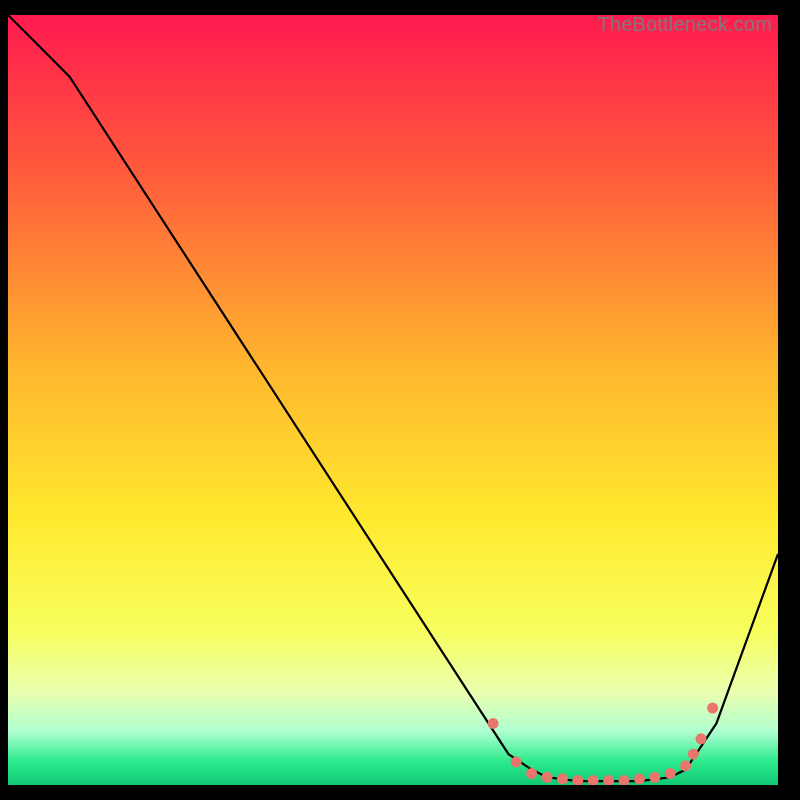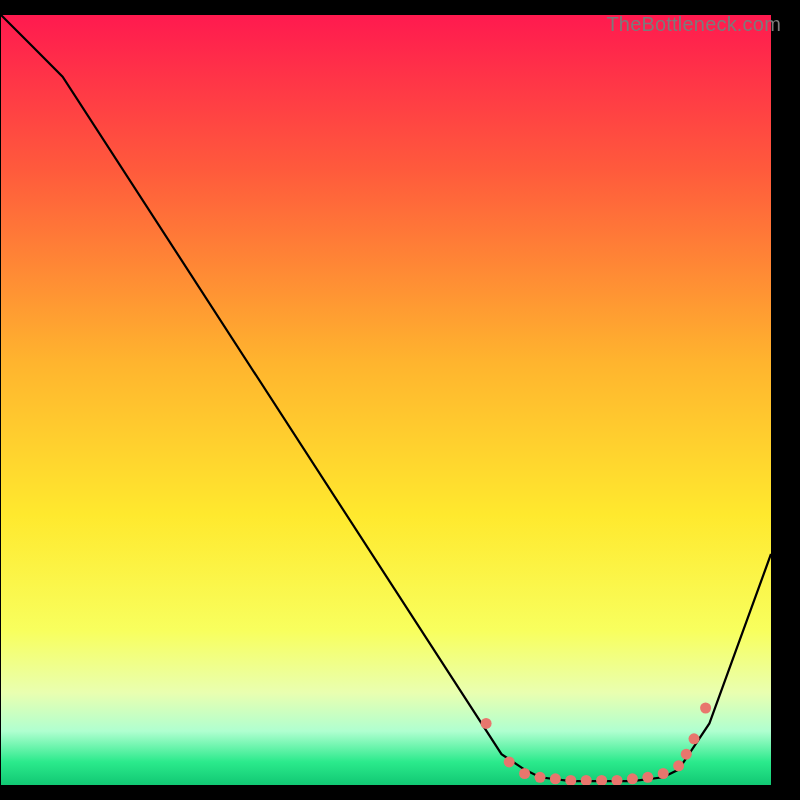--- a/index.html
+++ b/index.html
@@ -6,26 +6,25 @@
     margin: 0;
     padding: 0;
     width: 800px;
     height: 800px;
     background: #000;
     overflow: hidden;
     font-family: Arial, Helvetica, sans-serif;
   }
   .frame {
     position: absolute;
-    left: 1px;
+    left: 8px;
     top: 15px;
     width: 770px;
     height: 770px;
     background: #000;
-    padding-left: 16px;
   }
   .plot {
     position: absolute;
     left: 0;
     top: 0;
     width: 770px;
     height: 770px;
   }
   .watermark {
     position: absolute;

